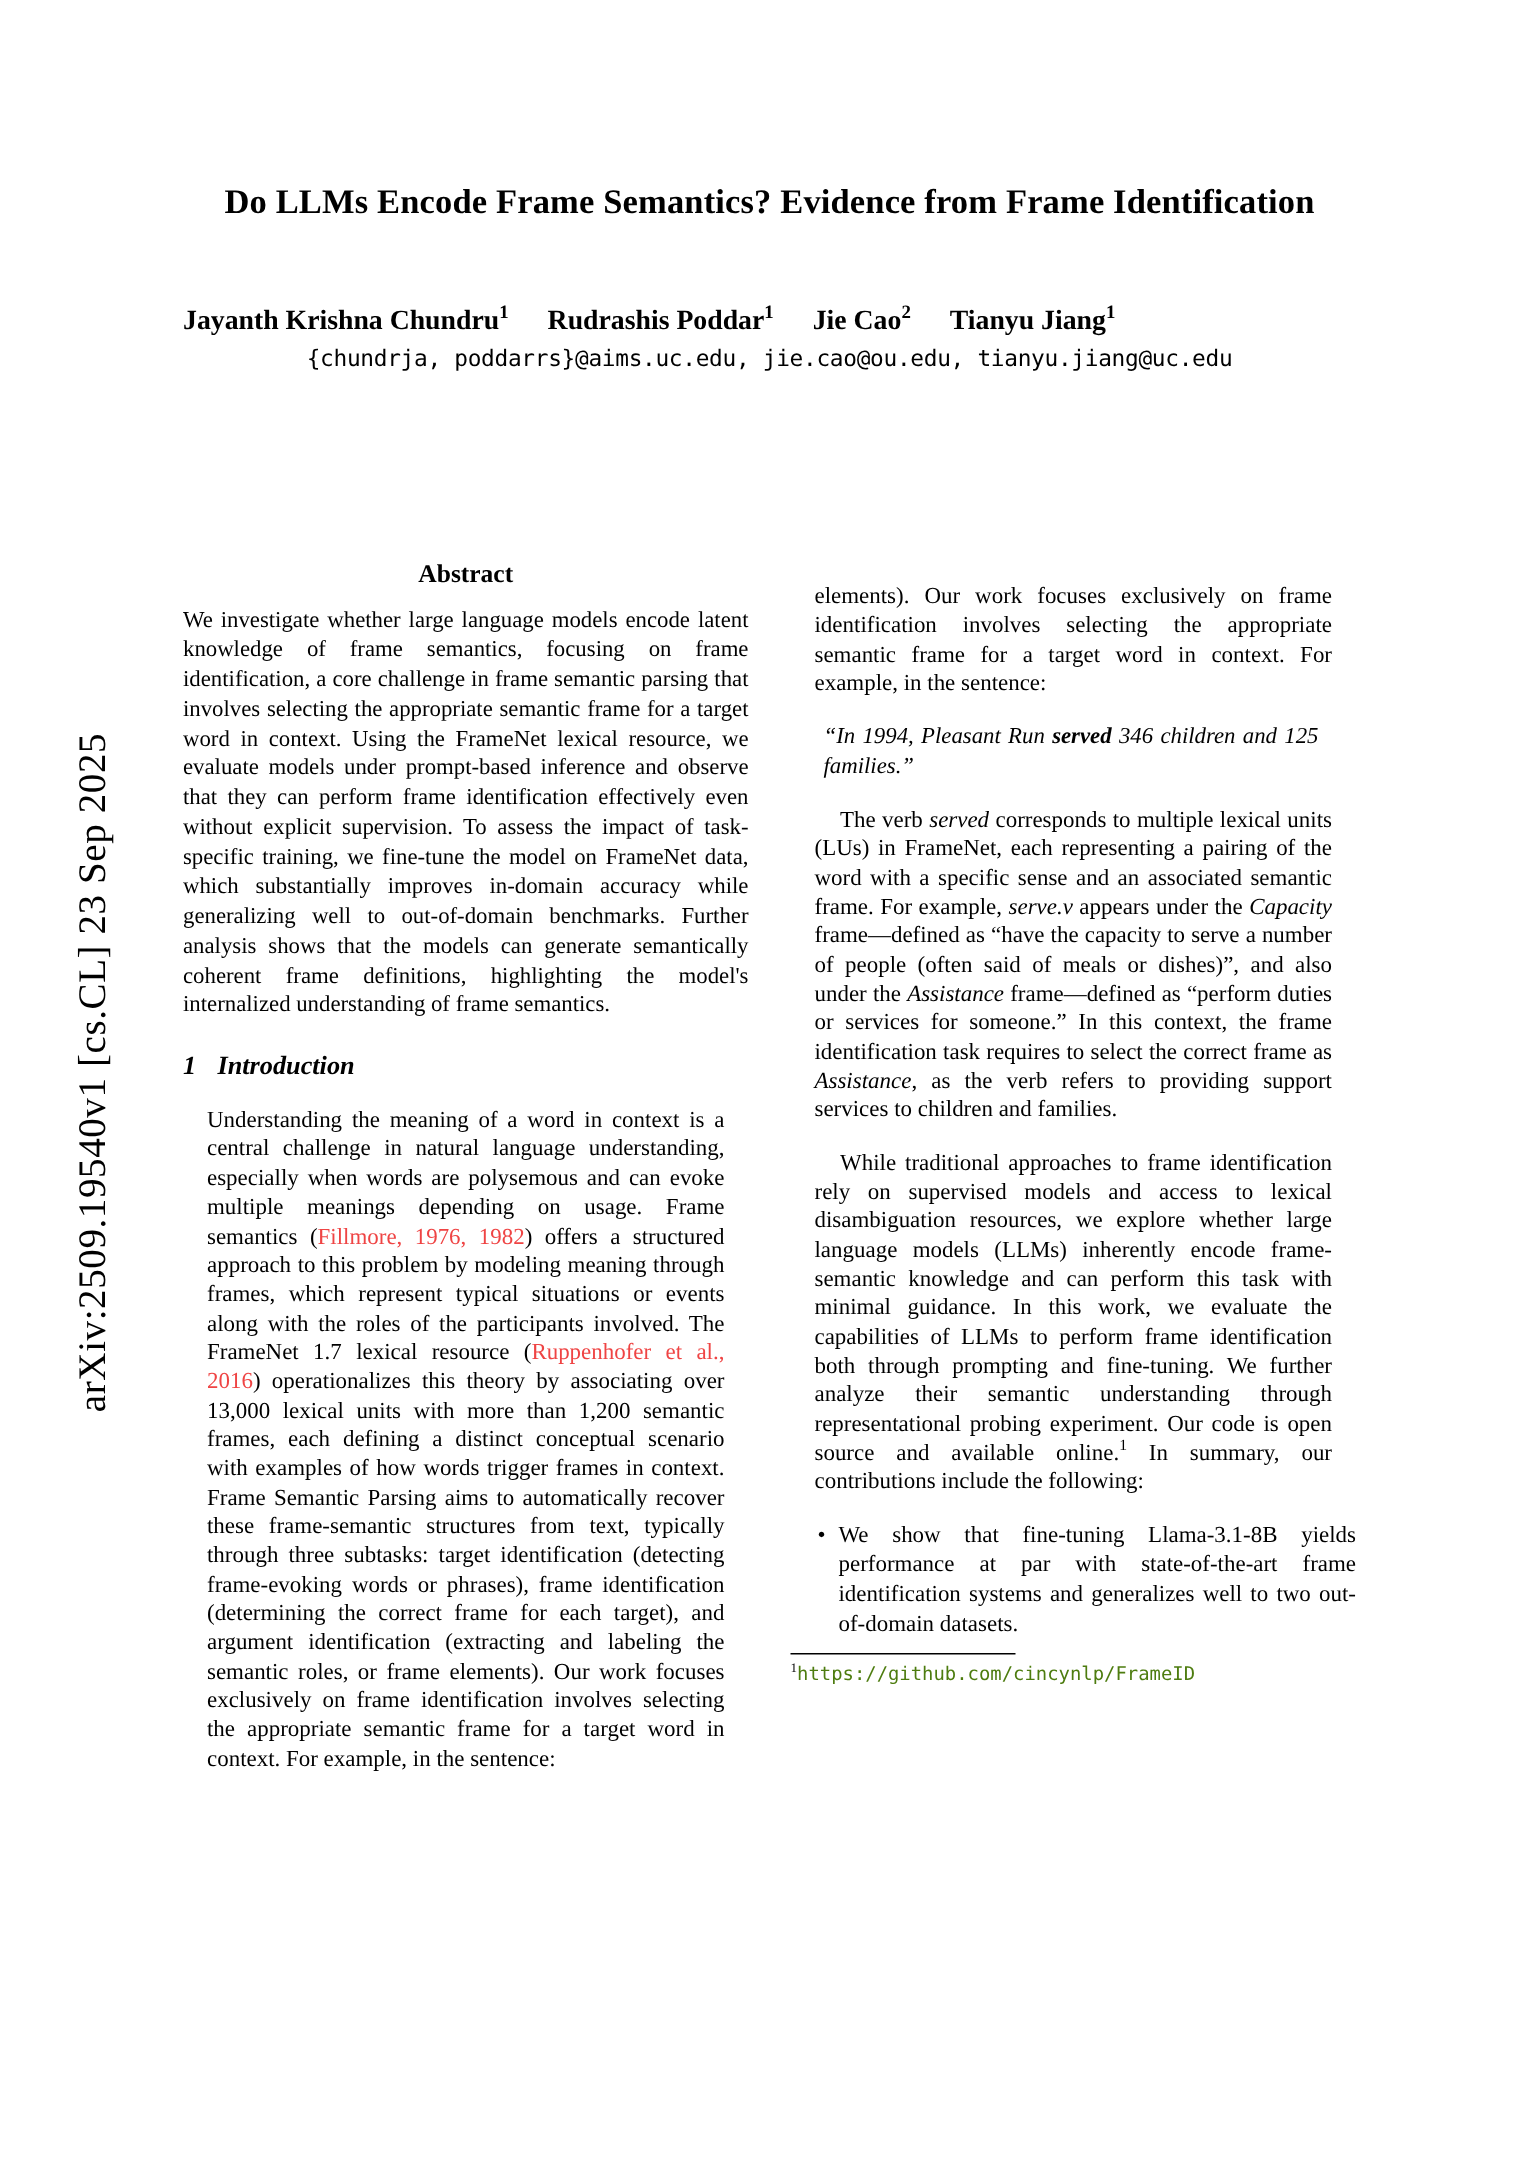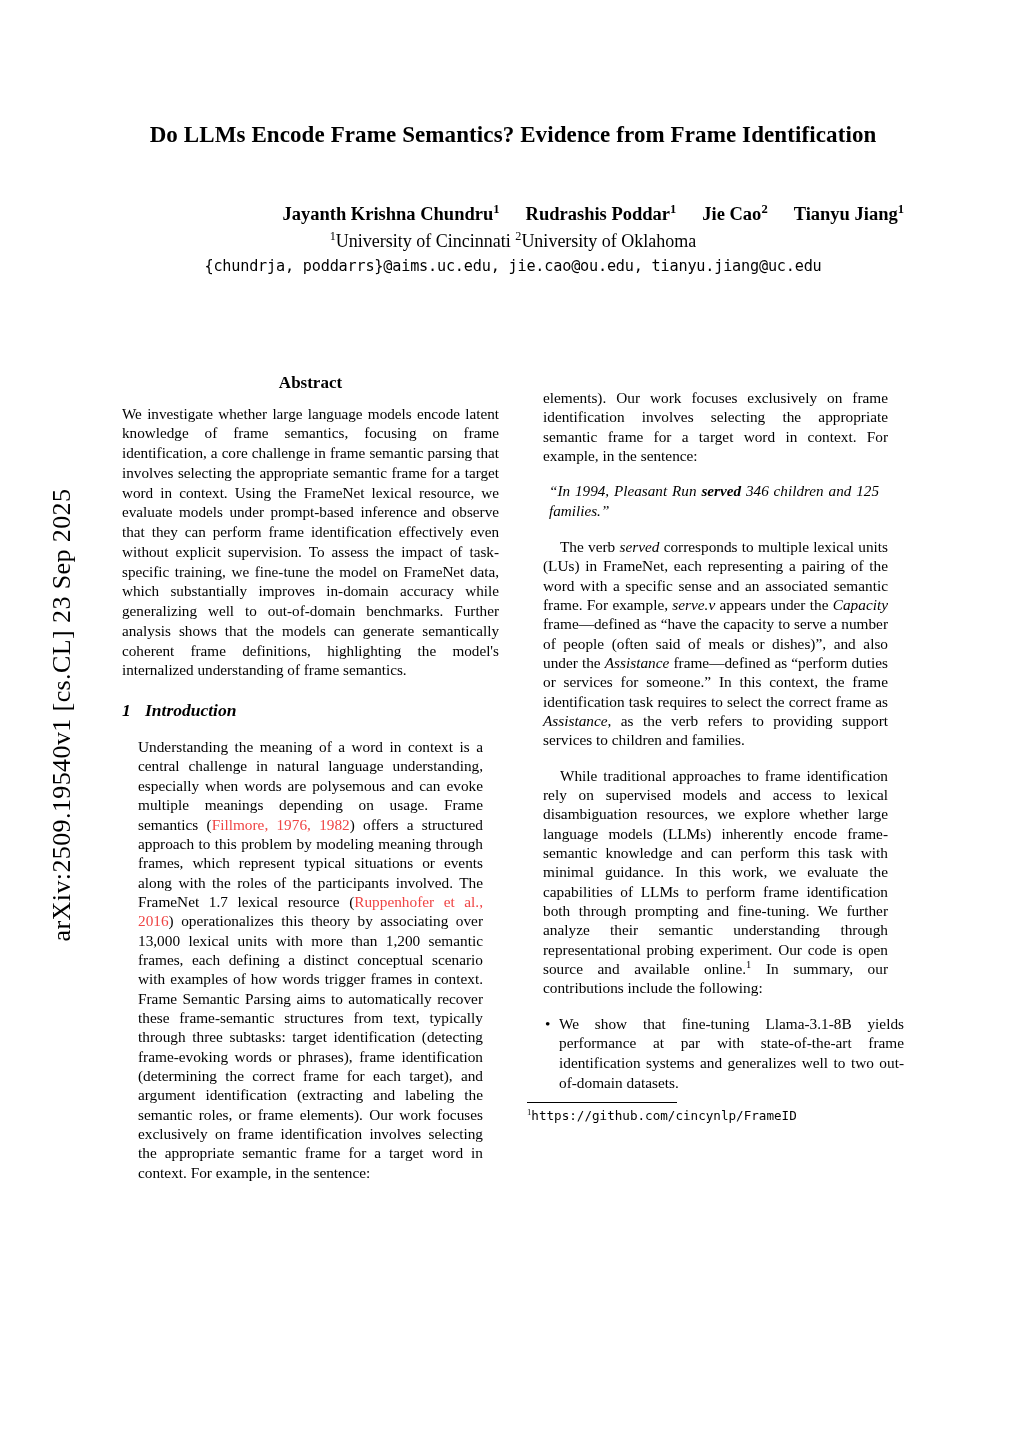--- a/index.html
+++ b/index.html
@@ -44,21 +44,21 @@
   .title {
     margin-top: 122px;
     text-align: center;
     font-size: 23px;
     font-weight: bold;
     letter-spacing: 0.1px;
   }
 
   .authors {
     margin-top: 56px;
-    text-align: right;
+    text-align: left;
     font-size: 18.5px;
     font-weight: bold;
   }
   .authors .gap { display: inline-block; width: 26px; }
   .affil {
     margin-top: 6px;
     text-align: center;
     font-size: 18px;
     font-weight: normal;
   }
@@ -116,21 +116,21 @@
     width: 330px;
     font-style: italic;
     font-size: 15.2px;
     line-height: 1.3;
     text-align: justify;
   }
   .quote b { font-style: italic; font-weight: bold; }
 
   .cite { color: #ef4444; }
   .link {
-    color: #000000;
+    color: #4d7c0f;
     font-family: "DejaVu Sans Mono", monospace;
     font-size: 12.6px;
   }
 
   ul.bullets {
     margin: 8px 0 0 0;
     padding-left: 20px;
     list-style: none;
   }
   ul.bullets li {
@@ -167,24 +167,20 @@
   <div class="arxiv-stamp">arXiv:2509.19540v1  [cs.CL]  23 Sep 2025</div>
 
   <div class="content">
 
     <div class="title">Do LLMs Encode Frame Semantics? Evidence from Frame Identification</div>
 
     <div class="authors">
       <span><span>Jayanth Krishna Chundru</span><sup>1</sup></span><span class="gap"></span><span><span>Rudrashis Poddar</span><sup>1</sup></span><span class="gap"></span><span><span>Jie Cao</span><sup>2</sup></span><span class="gap"></span><span><span>Tianyu Jiang</span><sup>1</sup></span>
     </div>
 
-    <div class="affil">
-      <sup>1</sup><span>University of Cincinnati</span>
-      <sup>2</sup><span>University of Oklahoma</span>
-    </div>
 
     <div class="emails">{chundrja, poddarrs}@aims.uc.edu, jie.cao@ou.edu, tianyu.jiang@uc.edu</div>
 
     <div class="cols">
 
       <div class="col">
 
         <div class="abstract-head">Abstract</div>
         <div class="abs-body">We investigate whether large language models encode latent knowledge of frame semantics, focusing on frame identification, a core challenge in frame semantic parsing that involves selecting the appropriate semantic frame for a target word in context. Using the FrameNet lexical resource, we evaluate models under prompt-based inference and observe that they can perform frame identification effectively even without explicit supervision. To assess the impact of task-specific training, we fine-tune the model on FrameNet data, which substantially improves in-domain accuracy while generalizing well to out-of-domain benchmarks. Further analysis shows that the models can generate semantically coherent frame definitions, highlighting the model's internalized understanding of frame semantics.</div>
 

